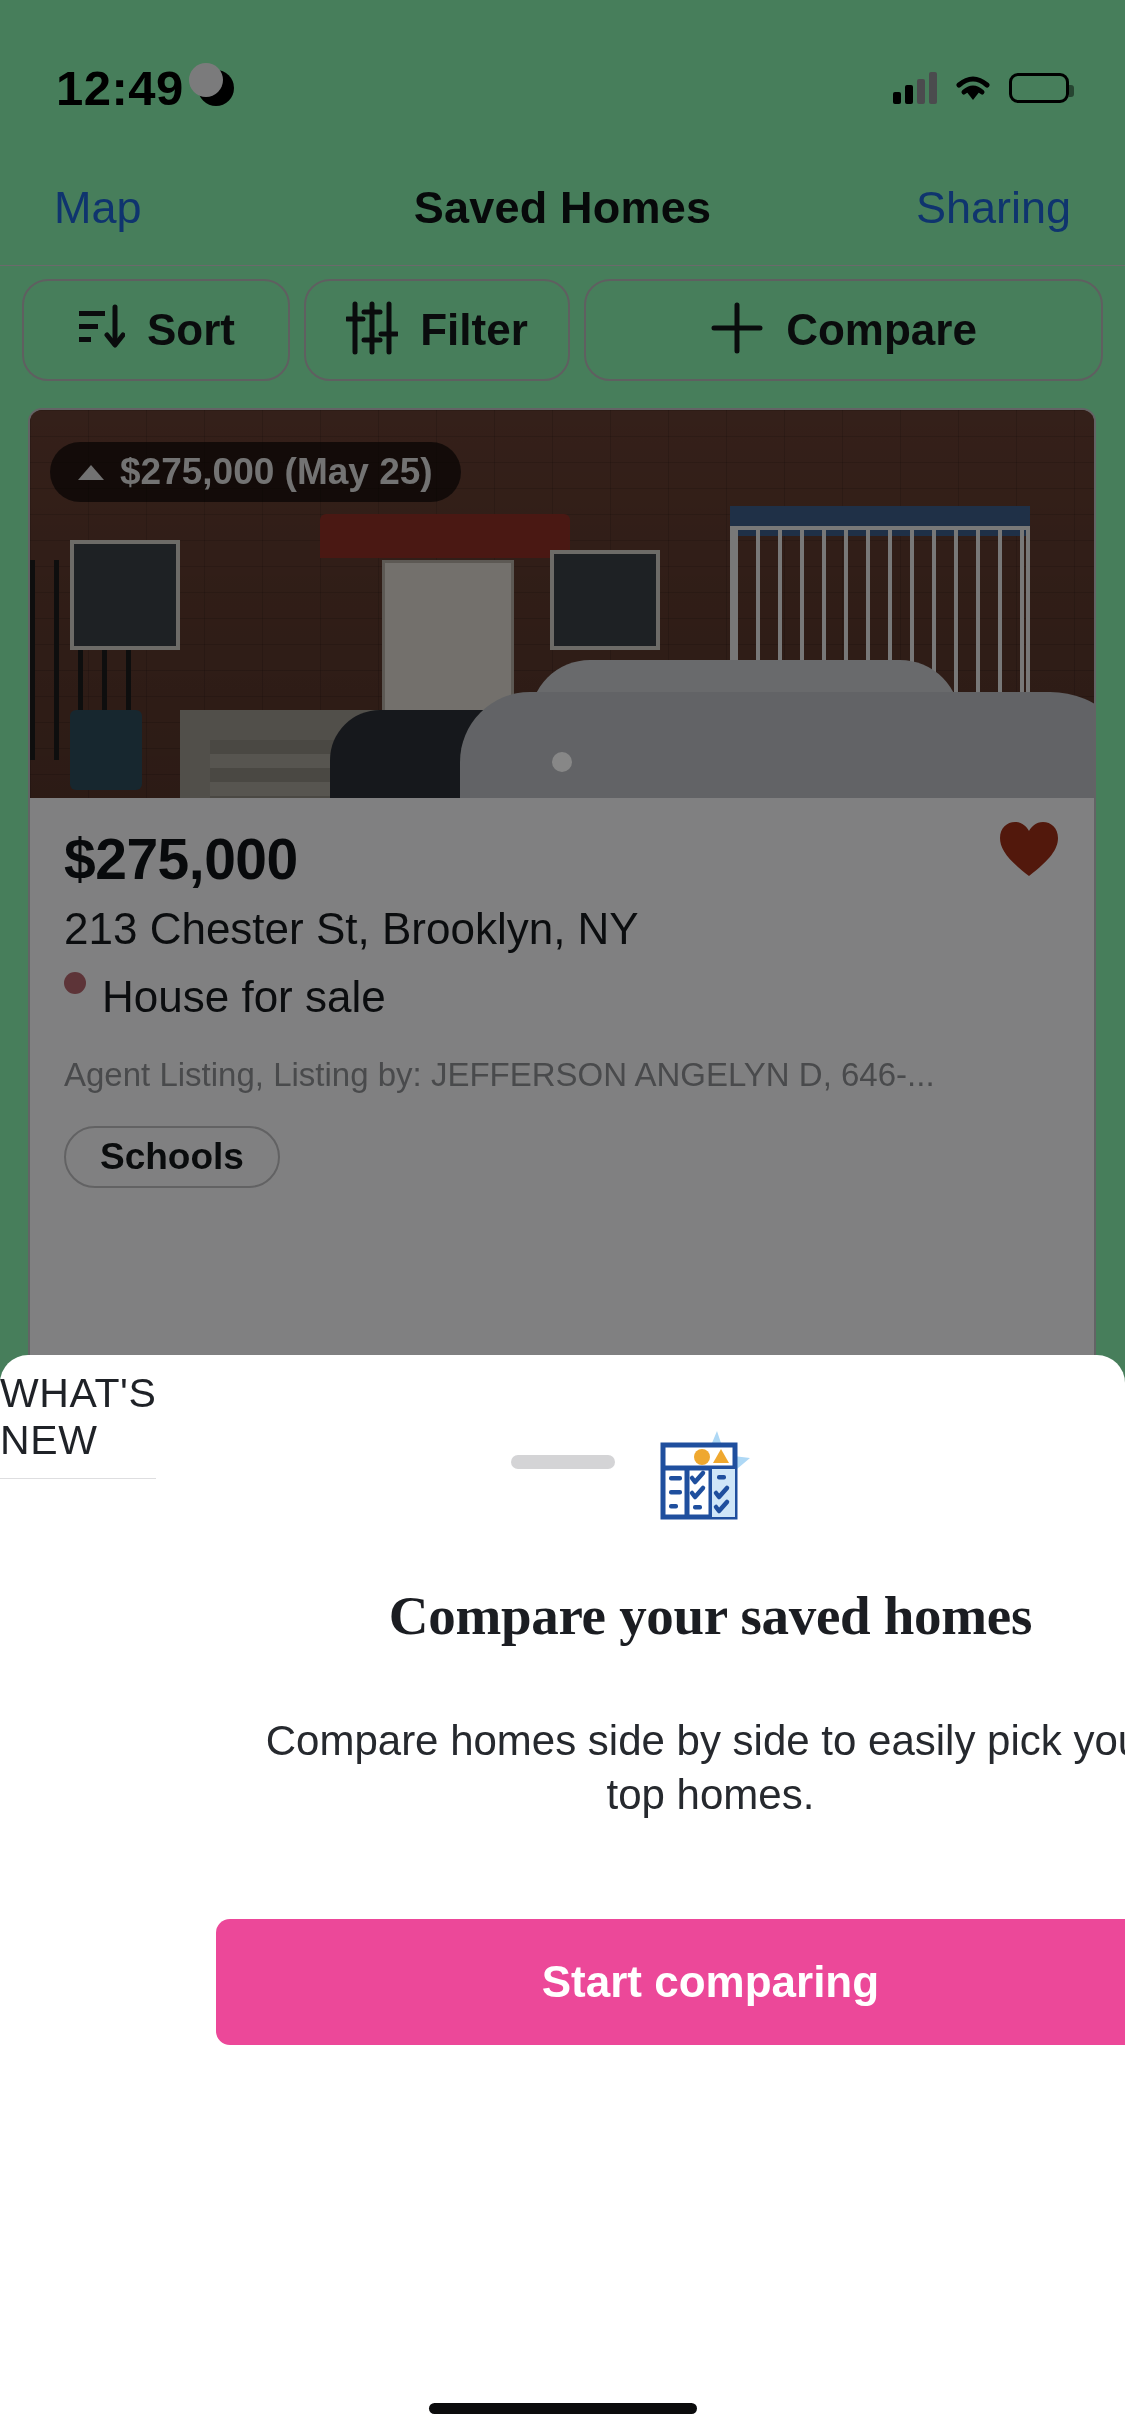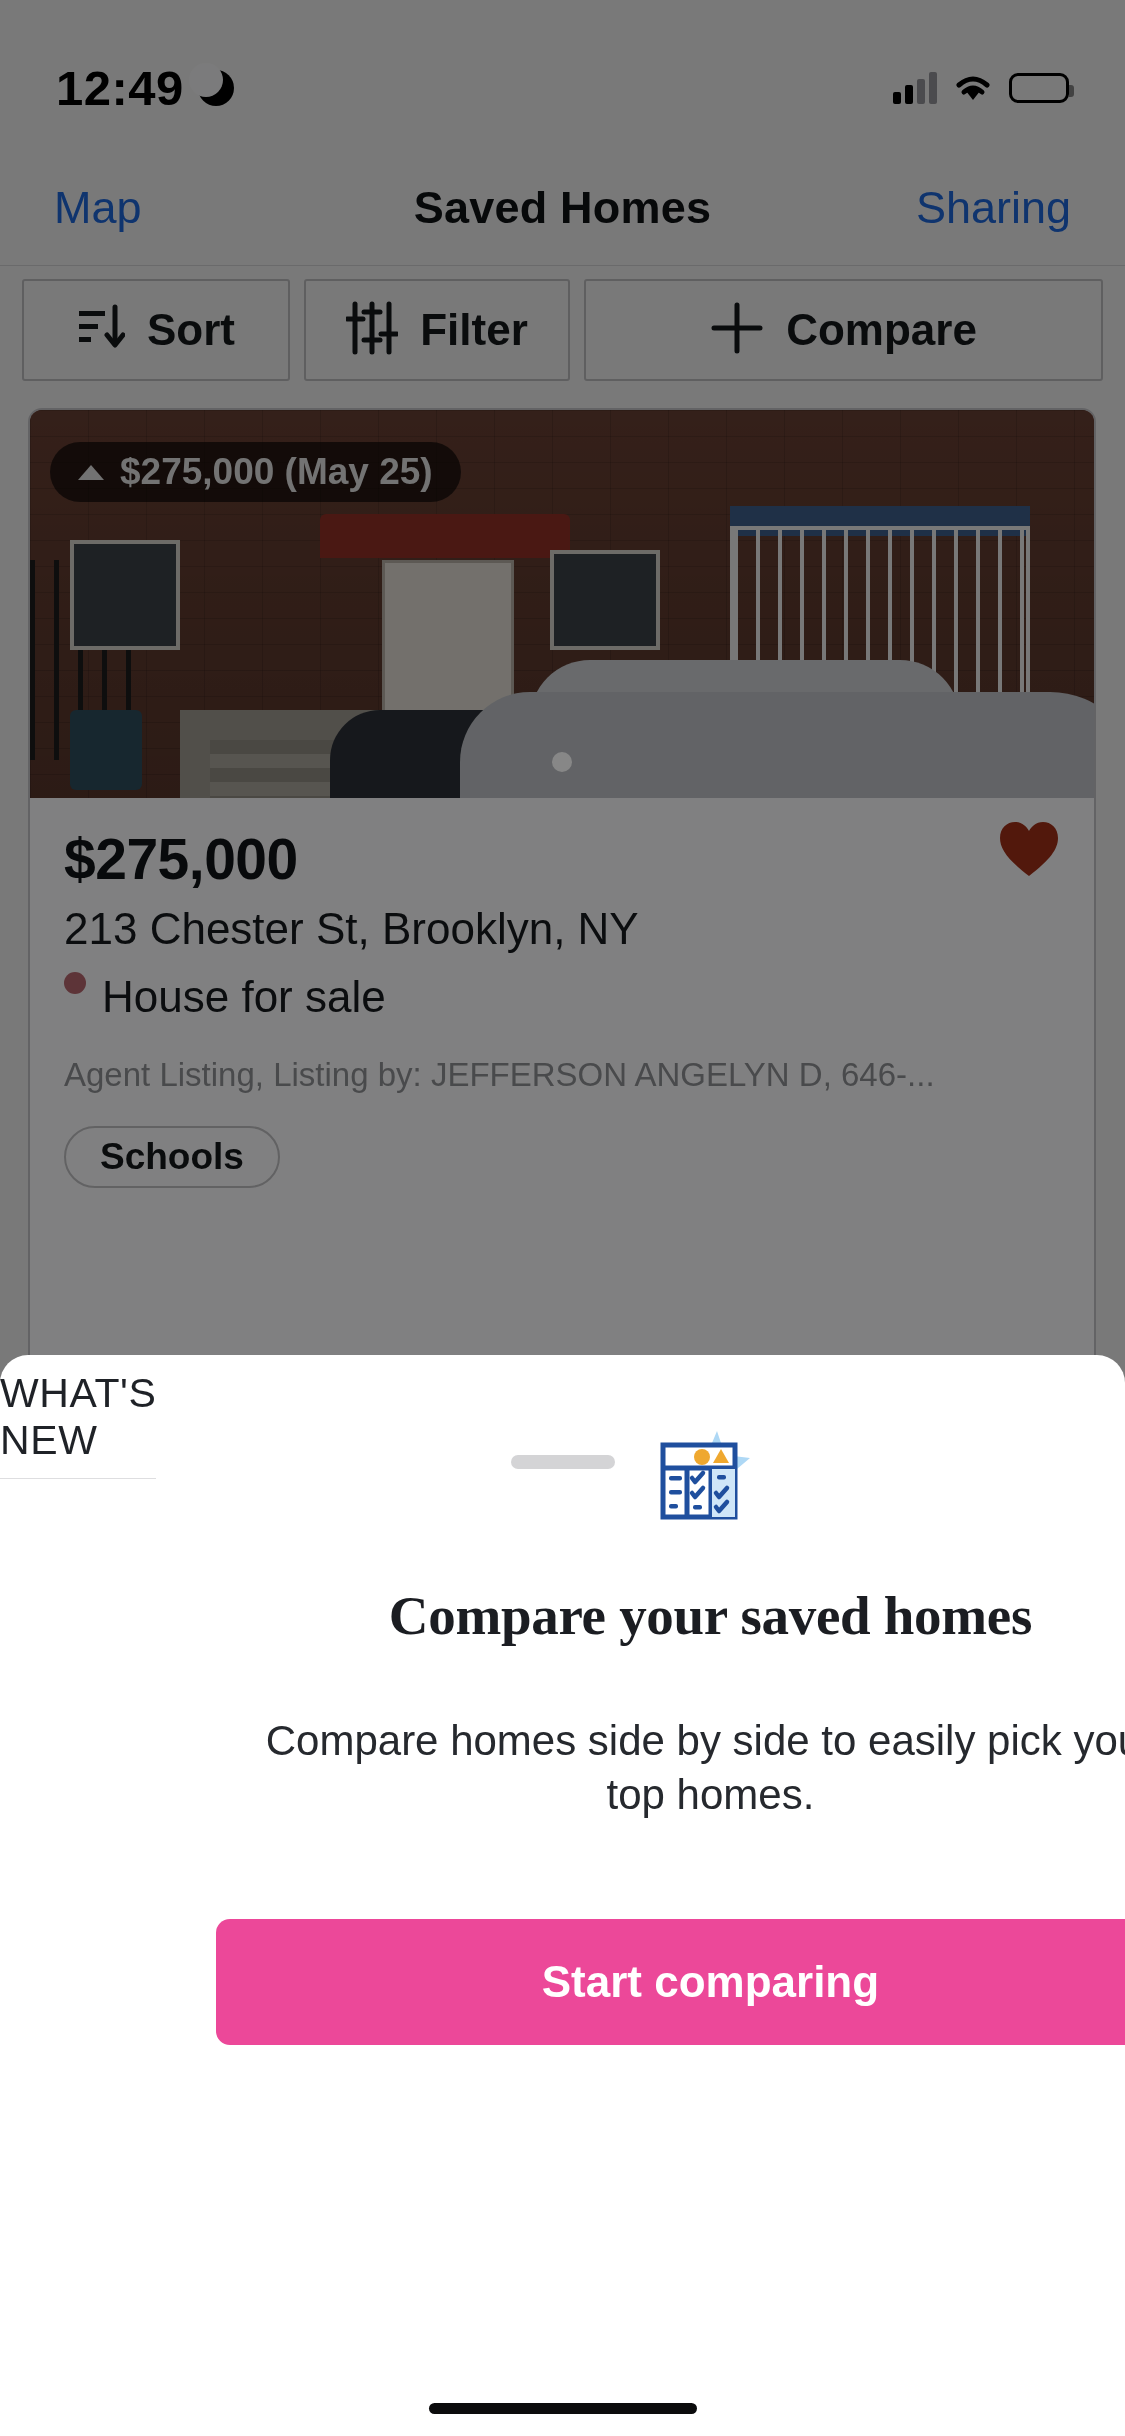--- a/index.html
+++ b/index.html
@@ -6,21 +6,21 @@
   html, body {
     width:1125px; height:2436px;
     font-family:"Liberation Sans", sans-serif;
     background:#fff; overflow:hidden;
   }
   #screen { position:relative; width:1125px; height:2436px; background:#fff; }
 
   
   #app-layer {
     position:absolute; inset:0;
-    background:#e5e5e5;
+    background:#86efac;
   }
   #app-scrim {
     position:absolute; inset:0;
     background:rgba(0,0,0,0.47);
     z-index:40; pointer-events:none;
   }
 
   
   #status-bar {
     position:absolute; top:0; left:0; width:1125px; height:132px;
@@ -61,21 +61,21 @@
   .nav-link { font-size:45px; color:#1e63d0; font-weight:400; }
   .nav-title { font-size:45px; color:#0f1114; font-weight:700; letter-spacing:.2px;
       position:absolute; left:0; right:0; text-align:center; }
 
   
   #toolbar {
     position:absolute; top:270px; left:0; width:1125px; height:120px;
     display:flex; align-items:center; gap:14px; padding:0 22px; z-index:10;
   }
   .pill {
-    height:102px; border:2px solid #b3b3b6; border-radius:3px;
+    height:102px; border:2px solid #b3b3b6; border-radius:26px;
     display:flex; align-items:center; justify-content:center; gap:22px;
     padding:0 30px; background:transparent;
   }
   .pill-label { font-size:44px; font-weight:700; color:#14171a; }
   #pill-sort { width:268px; }
   #pill-filter { width:266px; }
   #pill-compare { flex:1; }
 
   
   #property-card {

